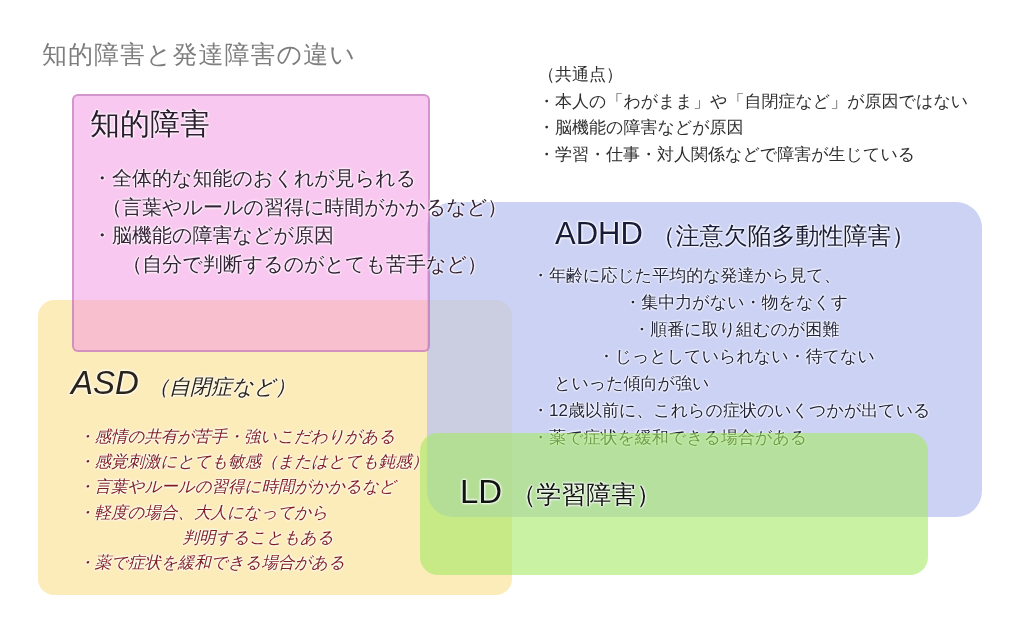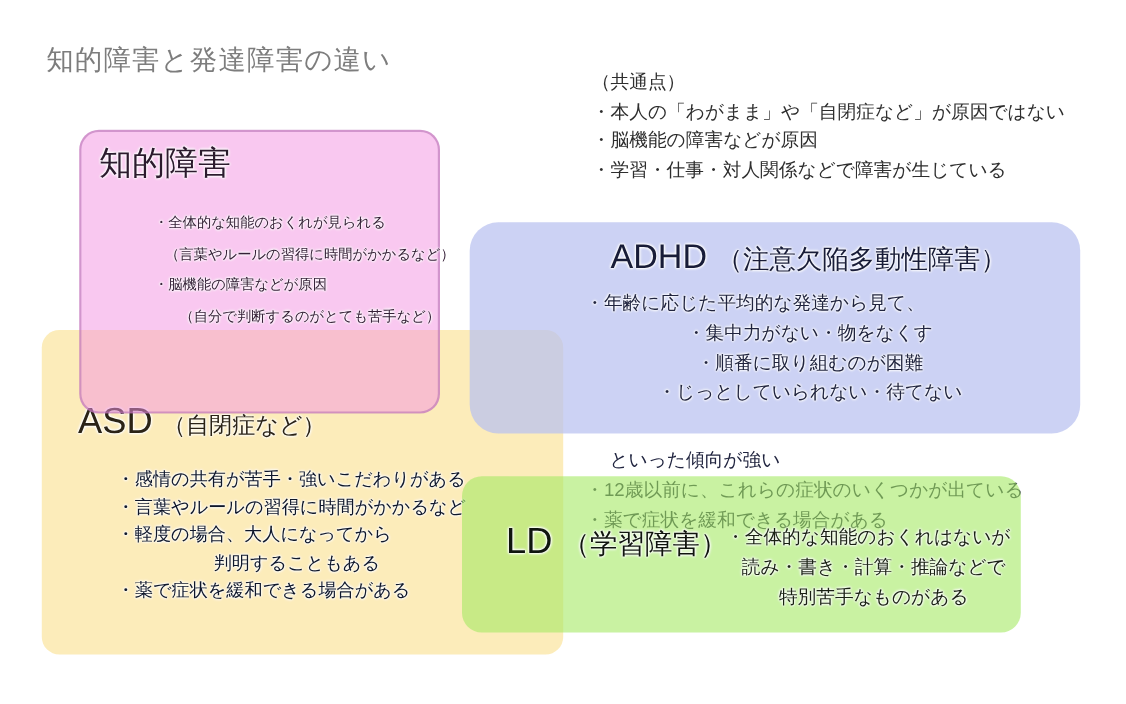--- a/index.html
+++ b/index.html
@@ -19,58 +19,58 @@
   .common{
     position:absolute;left:538px;top:62px;
     font-size:17px;line-height:26.5px;color:#2e2e2e;
   }
   .common .line{white-space:nowrap;}
 
   
   .vbox{position:absolute;box-sizing:border-box;}
   .box-asd{
     left:38px;top:300px;width:474px;height:295px;
-    background:rgba(249,215,111,0.48);border-radius:16px;
+    background:rgba(249,215,111,0.48);border-radius:16px;font-style:italic;
   }
   .box-adhd{
-    left:427px;top:202px;width:555px;height:192px;
+    left:427px;top:202px;width:555px;height:315px;
     background:rgba(184,193,240,0.72);border-radius:26px;
   }
   .box-ld{
     left:420px;top:433px;width:508px;height:142px;
     background:rgba(165,233,100,0.60);border-radius:18px;
   }
   .box-chiteki{
-    left:72px;top:118px;width:328px;height:258px;
+    left:72px;top:94px;width:358px;height:258px;
     background:rgba(243,145,225,0.50);
-    border:2px solid rgba(178,108,176,0.55);border-radius:18px;
+    border:2px solid rgba(178,108,176,0.55);border-radius:6px;
   }
 
   
   .hd{position:absolute;white-space:nowrap;}
   .hd .sub{font-size:0.72em;}
   .box-chiteki .hd{left:16px;top:8px;font-size:30px;color:#2c1b2e;}
   .box-adhd .hd{left:128px;top:14px;font-size:31px;color:#181c38;}
   .box-adhd .hd .sub{font-size:24px;}
   .box-asd .hd{left:33px;top:64px;font-size:33px;color:#2b2316;}
   .box-asd .hd .sub{font-size:21px;}
   .box-ld .hd{left:40px;top:40px;font-size:33px;color:#10150e;}
   .box-ld .hd .sub{font-size:25px;}
 
   
   .lines{position:absolute;white-space:nowrap;}
   .line{white-space:nowrap;}
   .halo{
     text-shadow:0 0 2px #fff,0 0 2px #fff,0 0 3px #fff,0 0 3px #fff;
   }
   .indent-1{padding-left:10px;text-align:center;}
-  .indent-2{padding-left:22px;margin-top:35px;}
-  .box-chiteki .lines{left:18px;top:68px;font-size:13px;line-height:28.5px;color:#362138;margin-left:48px;}
+  .indent-2{padding-left:22px;}
+  .box-chiteki .lines{left:18px;top:68px;font-size:20px;line-height:28.5px;color:#362138;}
   .box-adhd .lines{left:105px;top:60px;font-size:17px;line-height:27px;color:#20243f;}
-  .box-asd .lines{left:40px;top:124px;font-size:16.5px;line-height:25.2px;color:#0f172a;margin-left:28px;}
+  .box-asd .lines{left:40px;top:124px;font-size:16.5px;line-height:25.2px;color:#7f1d1d;}
   .box-ld .lines{left:240px;top:42px;font-size:17px;line-height:27px;color:#1a2214;}
 </style>
 </head>
 <body>
 
 <div id="canvas">
 
   <div class="page-title halo">知的障害と発達障害の違い</div>
 
   <div class="common">
@@ -82,20 +82,21 @@
       </div>
   </div>
 
   <div class="vbox box-asd">
     <div class="hd halo">
       <span>ASD</span>
       <span class="sub">（自閉症など）</span>
     </div>
     <div class="lines">
         <div class="line halo indent-0">・感情の共有が苦手・強いこだわりがある</div>
+        <div class="line halo indent-0">・感覚刺激にとても敏感（またはとても鈍感）</div>
         <div class="line halo indent-0">・言葉やルールの習得に時間がかかるなど</div>
         <div class="line halo indent-0">・軽度の場合、大人になってから</div>
         <div class="line halo indent-1">判明することもある</div>
         <div class="line halo indent-0">・薬で症状を緩和できる場合がある</div>
       </div>
   </div>
 
   <div class="vbox box-adhd">
     <div class="hd halo">
       <span>ADHD</span>
@@ -110,25 +111,20 @@
         <div class="line halo indent-0">・12歳以前に、これらの症状のいくつかが出ている</div>
         <div class="line halo indent-0">・薬で症状を緩和できる場合がある</div>
       </div>
   </div>
 
   <div class="vbox box-ld">
     <div class="hd halo">
       <span>LD</span>
       <span class="sub">（学習障害）</span>
     </div>
-    <div class="lines">
-        <div class="line halo indent-0">・全体的な知能のおくれはないが</div>
-        <div class="line halo indent-1">読み・書き・計算・推論などで</div>
-        <div class="line halo indent-1">特別苦手なものがある</div>
-      </div>
   </div>
 
   <div class="vbox box-chiteki">
     <div class="hd halo">知的障害</div>
     <div class="lines">
         <div class="line halo indent-0">・全体的な知能のおくれが見られる</div>
         <div class="line halo indent-1">（言葉やルールの習得に時間がかかるなど）</div>
         <div class="line halo indent-0">・脳機能の障害などが原因</div>
         <div class="line halo indent-1">（自分で判断するのがとても苦手など）</div>
       </div>

